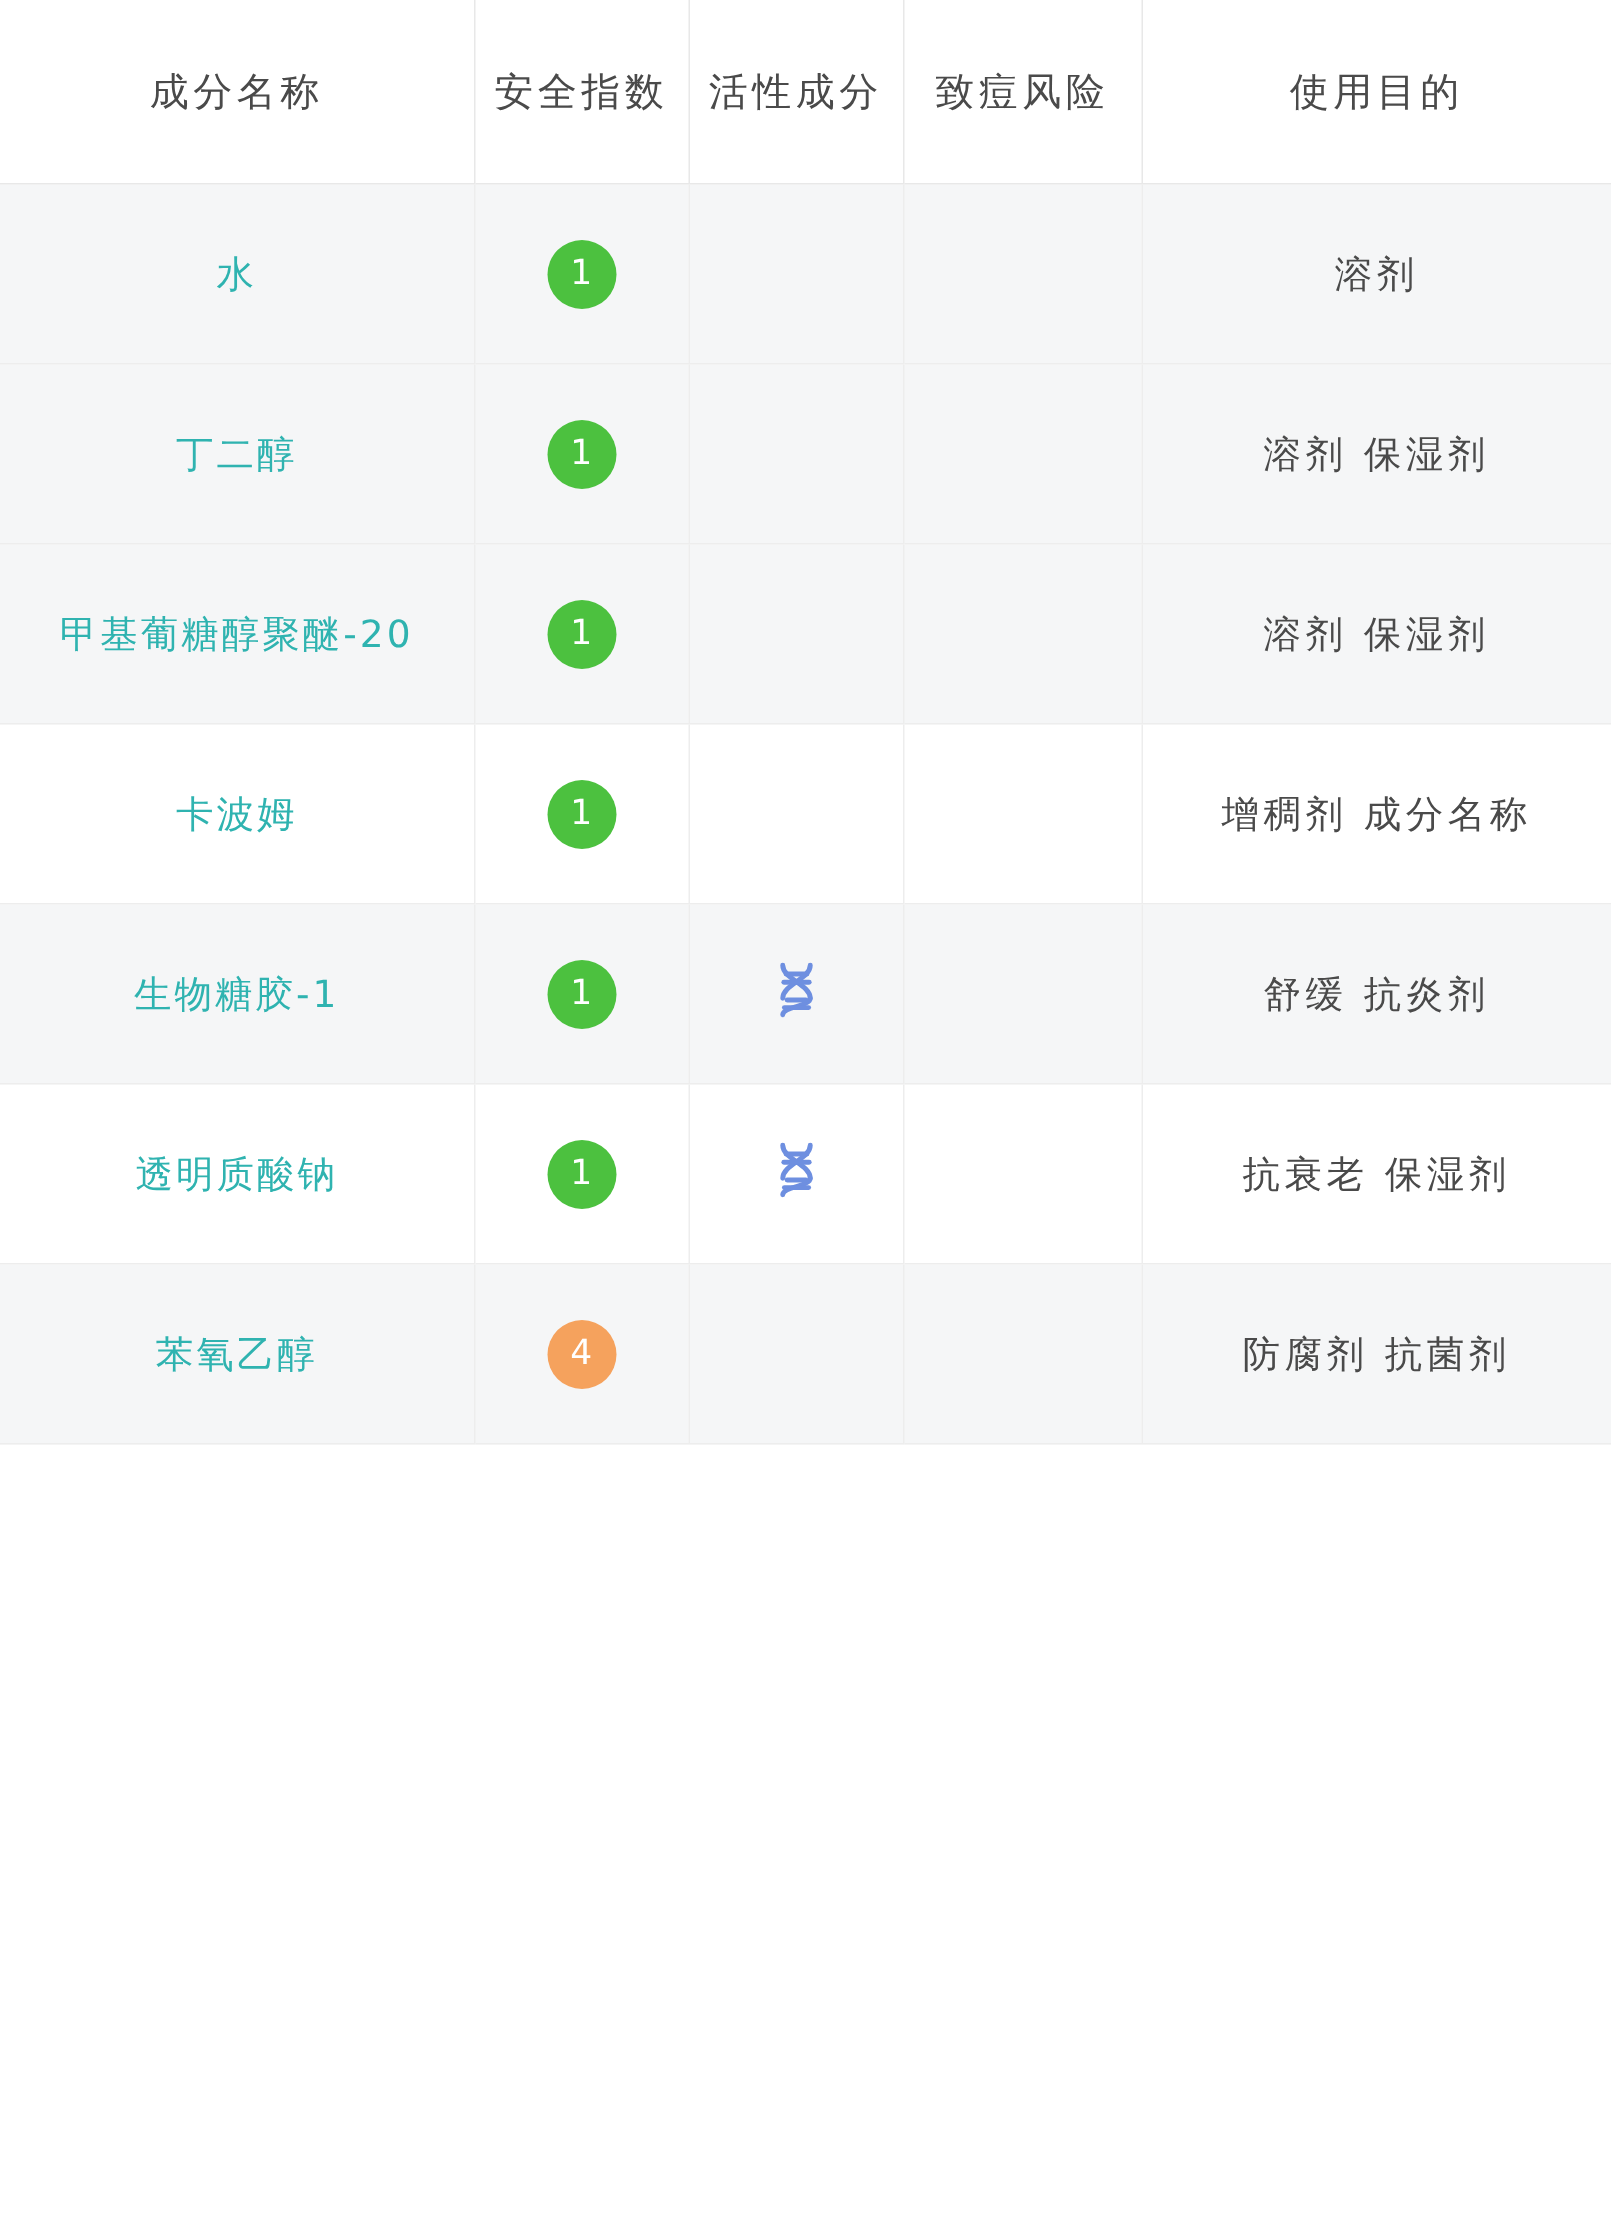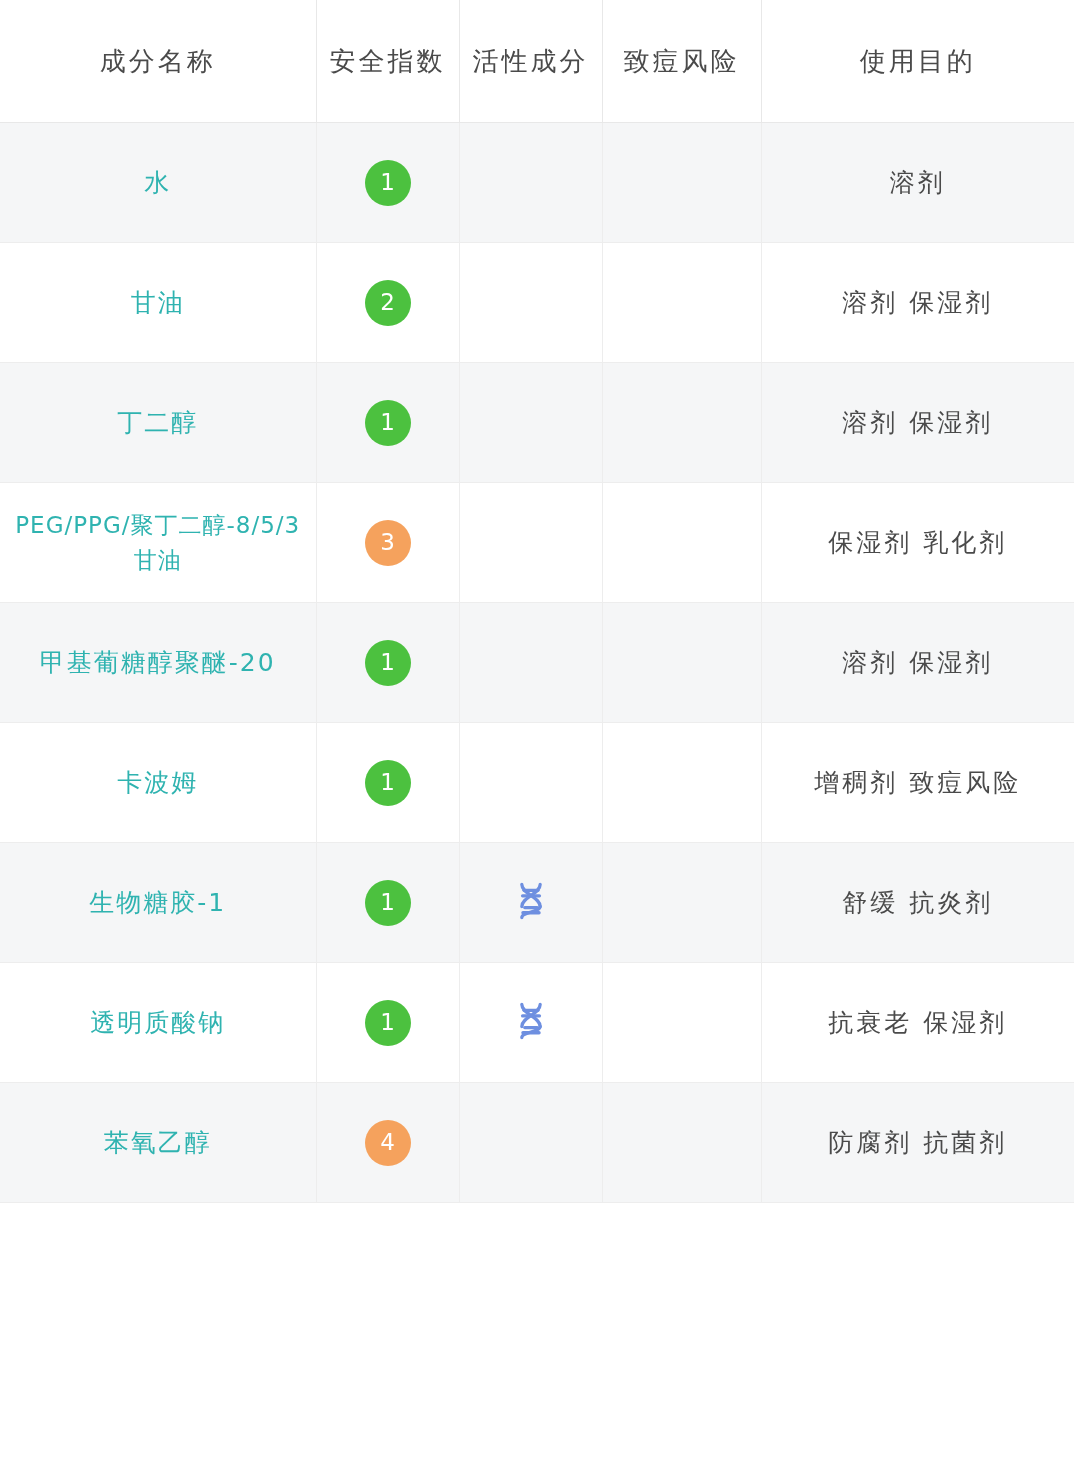--- a/index.html
+++ b/index.html
@@ -111,54 +111,40 @@
     </tr>
   </thead>
   <tbody id="table-body">
       <tr class="shade">
         <td><span class="name-cell">水</span></td>
         <td class="divider-left"><span class="badge green">1</span></td>
         <td class="divider-left"></td>
         <td class="divider-left"></td>
         <td class="divider-left"><span class="purpose-cell">溶剂</span></td>
       </tr>
-      <tr class="plain">
-        <td><span class="name-cell">甘油</span></td>
-        <td class="divider-left"><span class="badge green">2</span></td>
-        <td class="divider-left"></td>
-        <td class="divider-left"></td>
-        <td class="divider-left"><span class="purpose-cell">溶剂 保湿剂</span></td>
-      </tr>
       <tr class="shade">
         <td><span class="name-cell">丁二醇</span></td>
         <td class="divider-left"><span class="badge green">1</span></td>
         <td class="divider-left"></td>
         <td class="divider-left"></td>
         <td class="divider-left"><span class="purpose-cell">溶剂 保湿剂</span></td>
-      </tr>
-      <tr class="plain">
-        <td><span class="name-cell small">PEG/PPG/聚丁二醇-8/5/3 甘油</span></td>
-        <td class="divider-left"><span class="badge orange">3</span></td>
-        <td class="divider-left"></td>
-        <td class="divider-left"></td>
-        <td class="divider-left"><span class="purpose-cell">保湿剂 乳化剂</span></td>
       </tr>
       <tr class="shade">
         <td><span class="name-cell">甲基葡糖醇聚醚-20</span></td>
         <td class="divider-left"><span class="badge green">1</span></td>
         <td class="divider-left"></td>
         <td class="divider-left"></td>
         <td class="divider-left"><span class="purpose-cell">溶剂 保湿剂</span></td>
       </tr>
       <tr class="plain">
         <td><span class="name-cell">卡波姆</span></td>
         <td class="divider-left"><span class="badge green">1</span></td>
         <td class="divider-left"></td>
         <td class="divider-left"></td>
-        <td class="divider-left"><span class="purpose-cell">增稠剂 致痘风险</span></td>
+        <td class="divider-left"><span class="purpose-cell">增稠剂 成分名称</span></td>
       </tr>
       <tr class="shade">
         <td><span class="name-cell">生物糖胶-1</span></td>
         <td class="divider-left"><span class="badge green">1</span></td>
         <td class="divider-left"><span><svg class="dna-icon" viewBox="0 0 24 24" fill="none" stroke="#6e8fe0" stroke-width="1.8" stroke-linecap="round">
               <path d="M7 3c0 5 10 7 10 12"></path>
               <path d="M17 3c0 5-10 7-10 12"></path>
               <path d="M7 21c0-3 10-3 10-6"></path>
               <path d="M8.2 6.2h7.6"></path>
               <path d="M7.4 9.2h9.2"></path>

